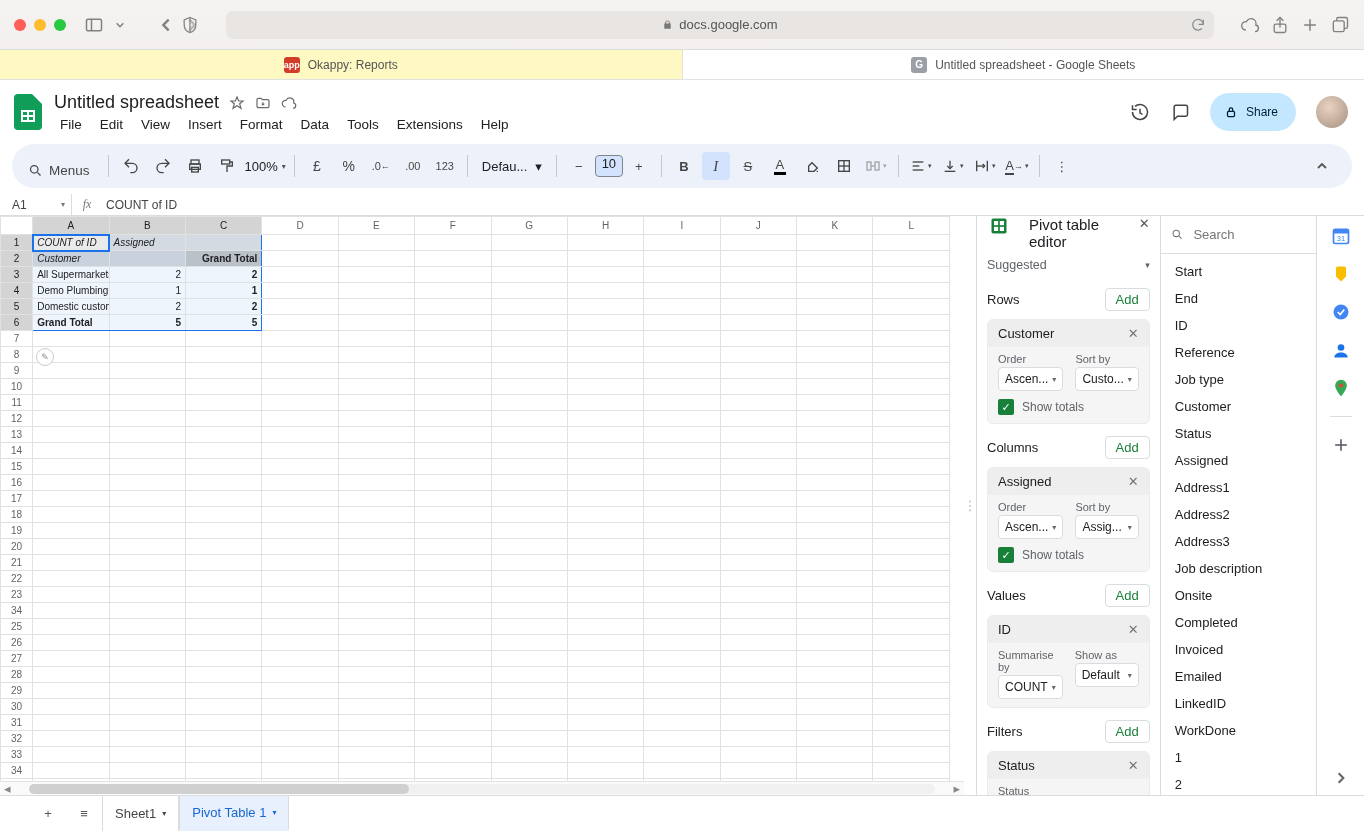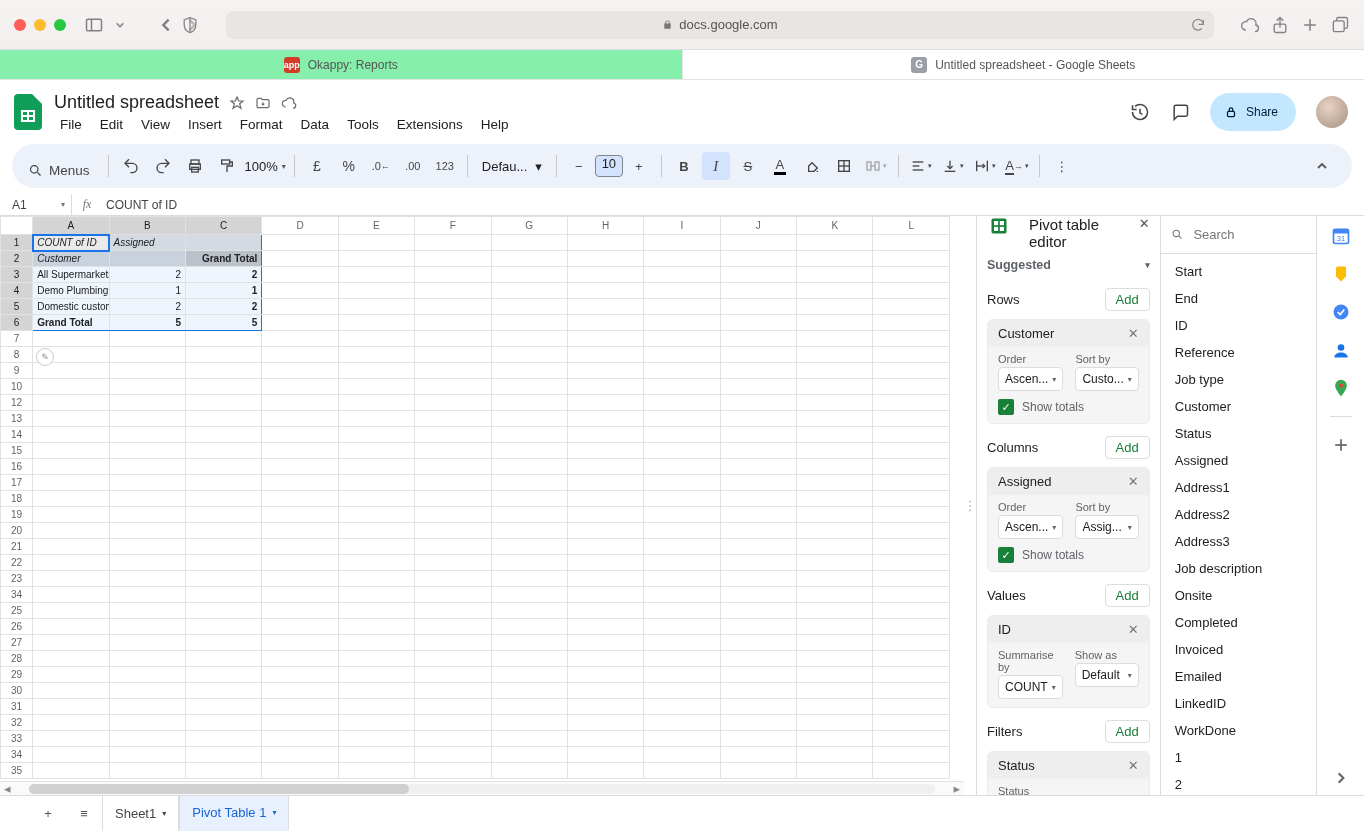--- a/index.html
+++ b/index.html
@@ -76,21 +76,21 @@
   }
   .url-shield {
     position: absolute; left: -30px; top: 50%; transform: translateY(-50%);
     color: #888;
   }
 
   
   .browser-tabs {
     height: 30px;
     display: flex;
-    background: #86efac;
+    background: #fef9c3;
     border-bottom: 1px solid #e2e2e2;
   }
   .browser-tab {
     flex: 1;
     display: flex;
     align-items: center;
     justify-content: center;
     gap: 8px;
     font-size: 12px;
     color: #555;
@@ -372,21 +372,21 @@
   .pivot-close { color: #555; }
 
   .pivot-body {
     flex: 1;
     overflow: hidden;
     padding: 0 10px 8px 10px;
     font-size: 12.5px;
     position: relative;
   }
   .suggested {
-    color: #5f6368; font-weight: 700;
+    color: #5f6368; font-weight: 400;
     display: flex; justify-content: space-between; align-items: center;
     height: 22px;
     margin-bottom: 0;
     gap: 20px;
   }
   .section-head {
     display: flex; align-items: center; justify-content: space-between;
     margin-top: 12px;
   }
   .section-title { font-size: 13px; }
@@ -981,20 +981,35 @@
                 <td></td>
                 <td></td>
                 <td></td>
                 <td></td>
                 <td></td>
                 <td></td>
                 <td></td>
               </tr>
               <tr>
                 <th>10</th>
+                <td></td>
+                <td></td>
+                <td></td>
+                <td></td>
+                <td></td>
+                <td></td>
+                <td></td>
+                <td></td>
+                <td></td>
+                <td></td>
+                <td></td>
+                <td></td>
+              </tr>
+              <tr>
+                <th>11</th>
                 <td></td>
                 <td></td>
                 <td></td>
                 <td></td>
                 <td></td>
                 <td></td>
                 <td></td>
                 <td></td>
                 <td></td>
                 <td></td>

